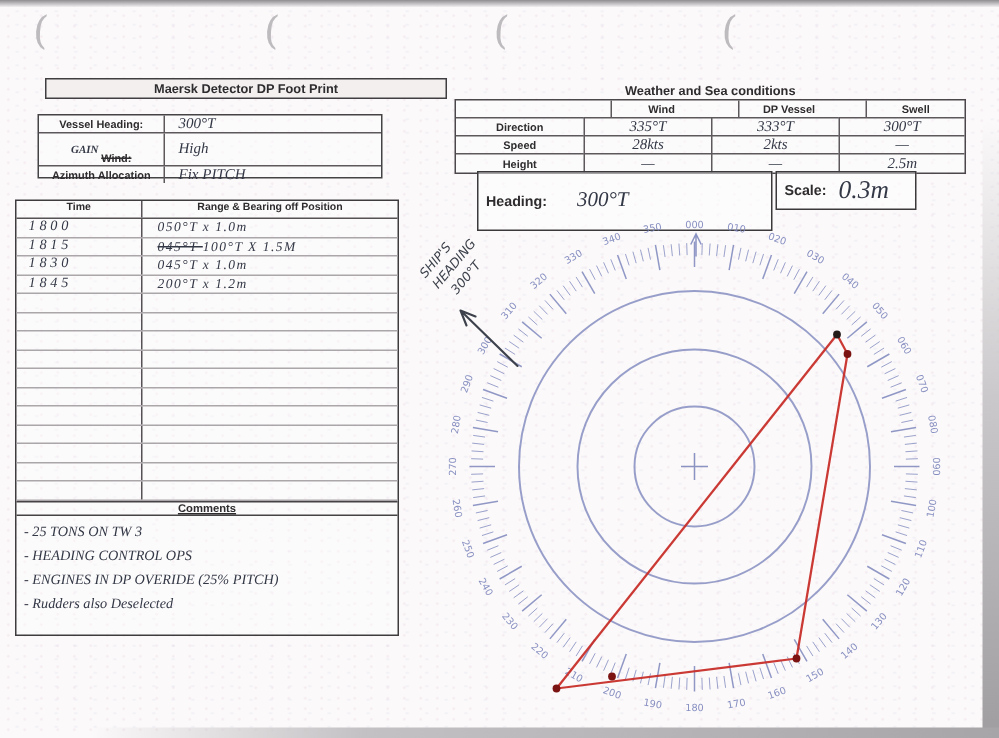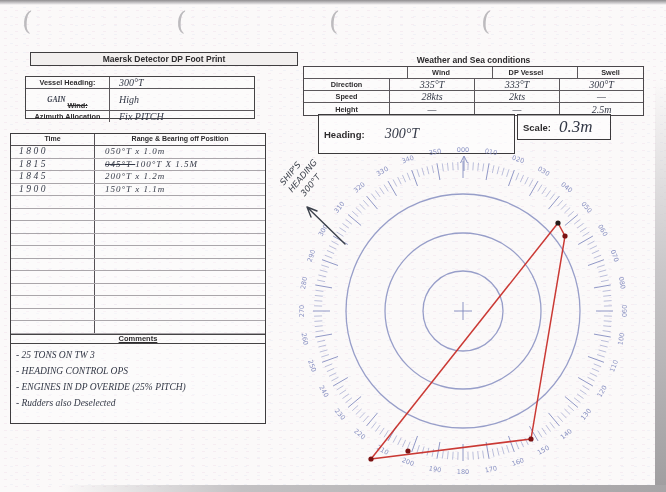--- a/index.html
+++ b/index.html
@@ -167,26 +167,26 @@
     <div id="log-rows">
         <div class="lrow">
           <div class="ltime hw">1800</div>
           <div class="lentry hw"><span>050°T x 1.0m</span></div>
         </div>
         <div class="lrow">
           <div class="ltime hw">1815</div>
           <div class="lentry hw"><span class="strike">045°T </span><span>100°T X 1.5M</span></div>
         </div>
         <div class="lrow">
+          <div class="ltime hw">1830</div>
+          <div class="lentry hw"><span>045°T x 1.0m</span></div>
+        </div>
+        <div class="lrow">
           <div class="ltime hw">1845</div>
           <div class="lentry hw"><span>200°T x 1.2m</span></div>
-        </div>
-        <div class="lrow">
-          <div class="ltime hw">1900</div>
-          <div class="lentry hw"><span>150°T x 1.1m</span></div>
         </div>
         <div class="lrow">
           <div></div>
           <div></div>
         </div>
         <div class="lrow">
           <div></div>
           <div></div>
         </div>
         <div class="lrow">

